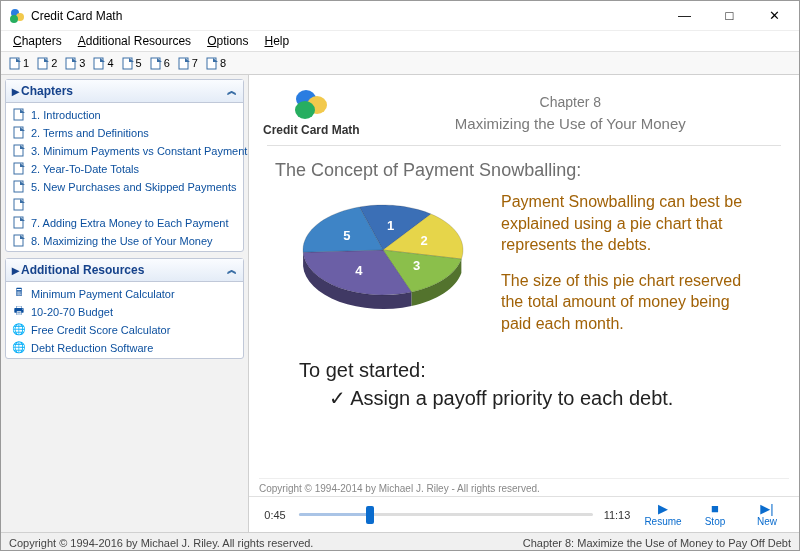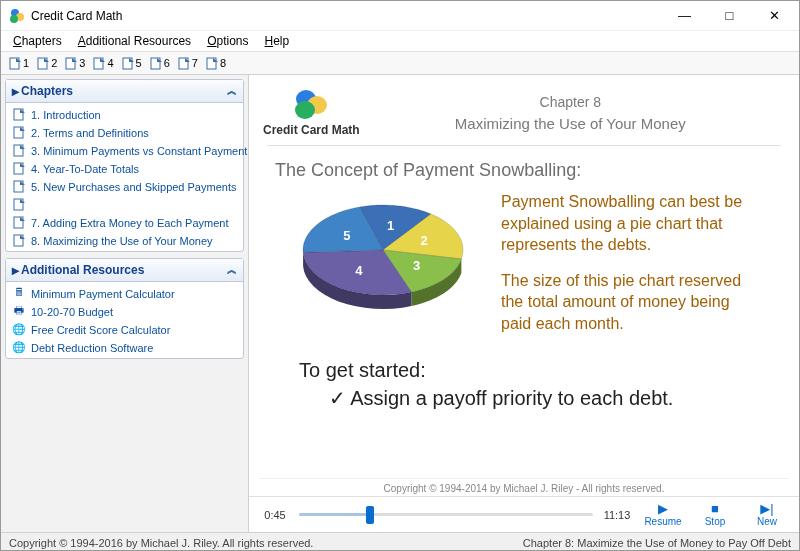--- a/index.html
+++ b/index.html
@@ -34,21 +34,21 @@
 .chapinfo { flex: 1; text-align: center; color: #7a7a7a; font-size: 14px; line-height: 1.4; padding-top: 6px; }
 .chapinfo .csub { font-size: 15px; }
 .hr { height: 1px; background: #e0e0e0; margin: 0 8px; }
 .section-title { color: #6e6e6e; font-size: 18px; padding: 14px 8px 10px 16px; }
 .mainrow { display: flex; padding: 0 14px 0 24px; gap: 18px; }
 .pie-holder { width: 200px; display: flex; justify-content: center; padding-top: 4px; }
 .para { font-size: 16px; color: #a16207; line-height: 1.35; width: 260px; }
 .para p { margin-bottom: 14px; }
 .getstart { padding: 10px 16px 0 40px; font-size: 20px; color: #222; }
 .getstart .bul { padding: 4px 0 0 30px; }
-.copy { text-align: center; font-size: 10px; color: #888; padding: 4px 0 2px 0; border-top: 1px solid #eee; margin: 0 10px; }
+.copy { font-size: 10px; color: #888; padding: 4px 0 2px 0; border-top: 1px solid #eee; margin: 0 10px; }
 .player { height: 36px; display: flex; align-items: center; padding: 0 10px; gap: 8px; border-top: 1px solid #e0e0e0; }
 .timetxt { font-size: 11px; color: #333; width: 32px; text-align: center; }
 .track { flex: 1; height: 18px; position: relative; display: flex; align-items: center; }
 .track .rail { position: absolute; left: 0; right: 0; height: 3px; background: #ddd; border-radius: 2px; }
 .track .fill { position: absolute; left: 0; height: 3px; background: #aac4e6; border-radius: 2px; }
 .track .thumb { position: absolute; width: 8px; height: 18px; background: #0a6cce; border-radius: 2px; transform: translateX(-50%); }
 .pbtn { display: flex; flex-direction: column; align-items: center; width: 44px; cursor: pointer; color: #0a6cce; font-size: 10px; }
 .pbtn .pic { font-size: 13px; line-height: 14px; }
 .statusbar { height: 20px; display: flex; align-items: center; padding: 0 8px; font-size: 11px; color: #444; background: #f0f0f0; border-top: 1px solid #d0d0d0; }
 .statusbar .sleft { flex: 1; }
@@ -168,21 +168,21 @@
               <rect x="2" y="2" width="9" height="11" fill="#fff" stroke="#3a6ea5"></rect>
               <polygon points="8,2 13,6 8,6" fill="#3a6ea5"></polygon>
             </svg>
             <span>3.  Minimum Payments vs Constant Payments</span>
           </div>
         <div class="navitem">
             <svg width="14" height="14">
               <rect x="2" y="2" width="9" height="11" fill="#fff" stroke="#3a6ea5"></rect>
               <polygon points="8,2 13,6 8,6" fill="#3a6ea5"></polygon>
             </svg>
-            <span>4.  Year-To-Date Totals</span>
+            <span>2.  Year-To-Date Totals</span>
           </div>
         <div class="navitem">
             <svg width="14" height="14">
               <rect x="2" y="2" width="9" height="11" fill="#fff" stroke="#3a6ea5"></rect>
               <polygon points="8,2 13,6 8,6" fill="#3a6ea5"></polygon>
             </svg>
             <span>5.  New Purchases and Skipped Payments</span>
           </div>
         <div class="navitem">
             <svg width="14" height="14">

